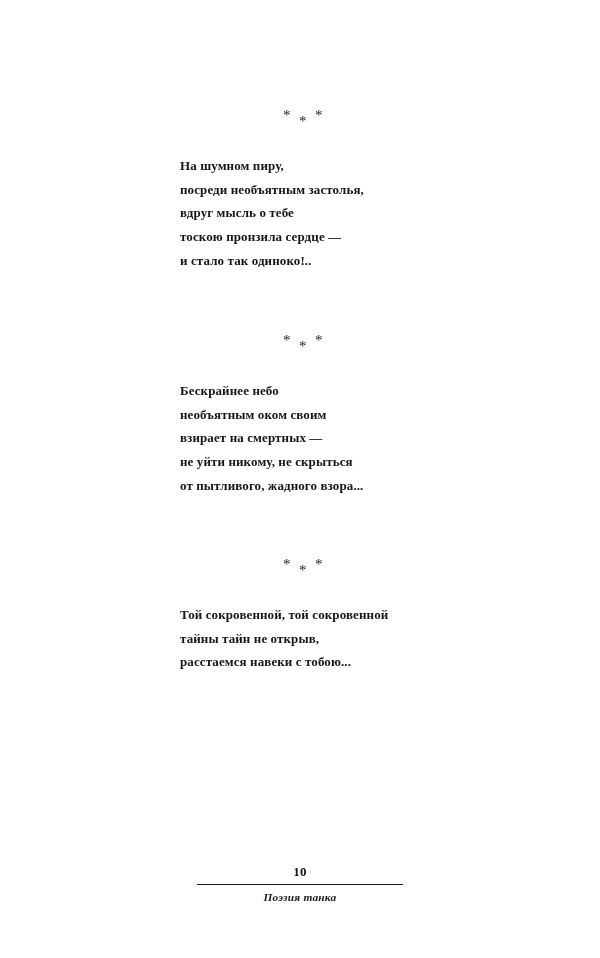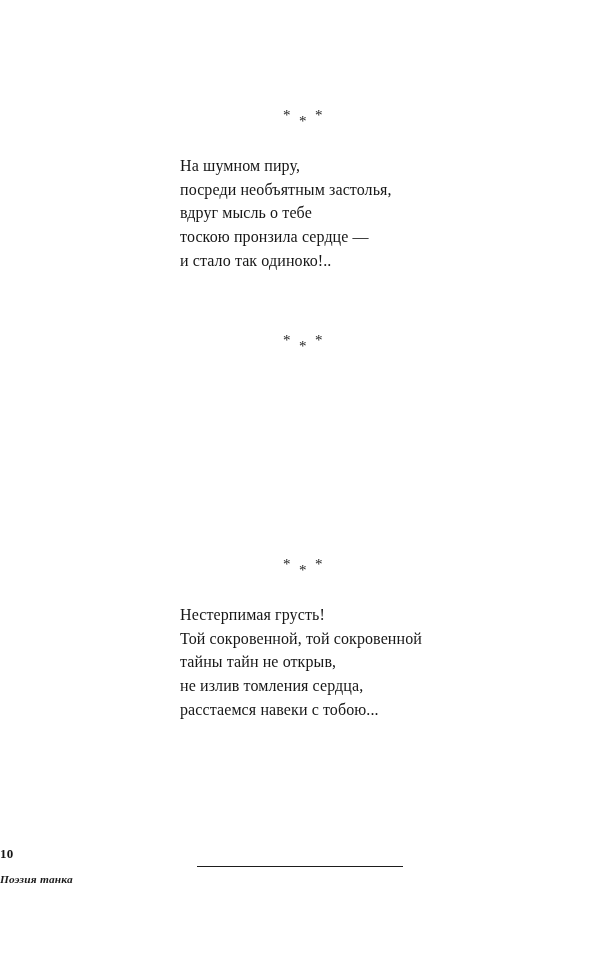--- a/index.html
+++ b/index.html
@@ -67,36 +67,38 @@
   .asterism .ast.a-mid   { left: 16px; top: 6px; }
   .asterism .ast.a-right { left: 32px; top: 0px; }
 
   
   .stanza {
     margin: 0;
     padding: 0;
     list-style: none;
   }
   .stanza .line {
-    font-size: 16px;
+    font-size: 13px;
     line-height: 23.7px;
     letter-spacing: 0.1px;
     white-space: pre;
     color: #161616;
+    font-weight: bold;
   }
   .poem-block.b1 .stanza { margin-top: 20px; }
   .poem-block.b2 .stanza { margin-top: 20px; }
   .poem-block.b3 .stanza { margin-top: 20px; }
 
   
   .footer {
     position: absolute;
     left: 0;
     right: 0;
-    top: 845px;
+    top: 863px;
+    text-align: center;
   }
   .folio {
     font-size: 13px;
     line-height: 17px;
     font-weight: 700;
     color: #141414;
     letter-spacing: 0.3px;
   }
   .footer-rule {
     width: 206px;
@@ -138,35 +140,40 @@
     </div>
 
     <div class="poem-block b2">
       <div class="separator">
         <span class="asterism">
           <span class="ast a-left">*</span>
           <span class="ast a-mid">*</span>
           <span class="ast a-right">*</span>
         </span>
       </div>
+      <div class="stanza">
+        <div class="line">Бескрайнее небо</div>
+        <div class="line">необъятным оком своим</div>
+        <div class="line">взирает на смертных —</div>
+        <div class="line">не уйти никому, не скрыться</div>
+        <div class="line">от пытливого, жадного взора...</div>
+      </div>
     </div>
 
     <div class="poem-block b3">
       <div class="separator">
         <span class="asterism">
           <span class="ast a-left">*</span>
           <span class="ast a-mid">*</span>
           <span class="ast a-right">*</span>
         </span>
       </div>
       <div class="stanza">
-        <div class="line">Нестерпимая грусть!</div>
         <div class="line">Той сокровенной, той сокровенной</div>
         <div class="line">тайны тайн не открыв,</div>
-        <div class="line">не излив томления сердца,</div>
         <div class="line">расстаемся навеки с тобою...</div>
       </div>
     </div>
 
   </div>
 
   <div class="footer">
     <div class="folio">10</div>
     <div class="footer-rule"></div>
     <div class="running-title">Поэзия танка</div>

